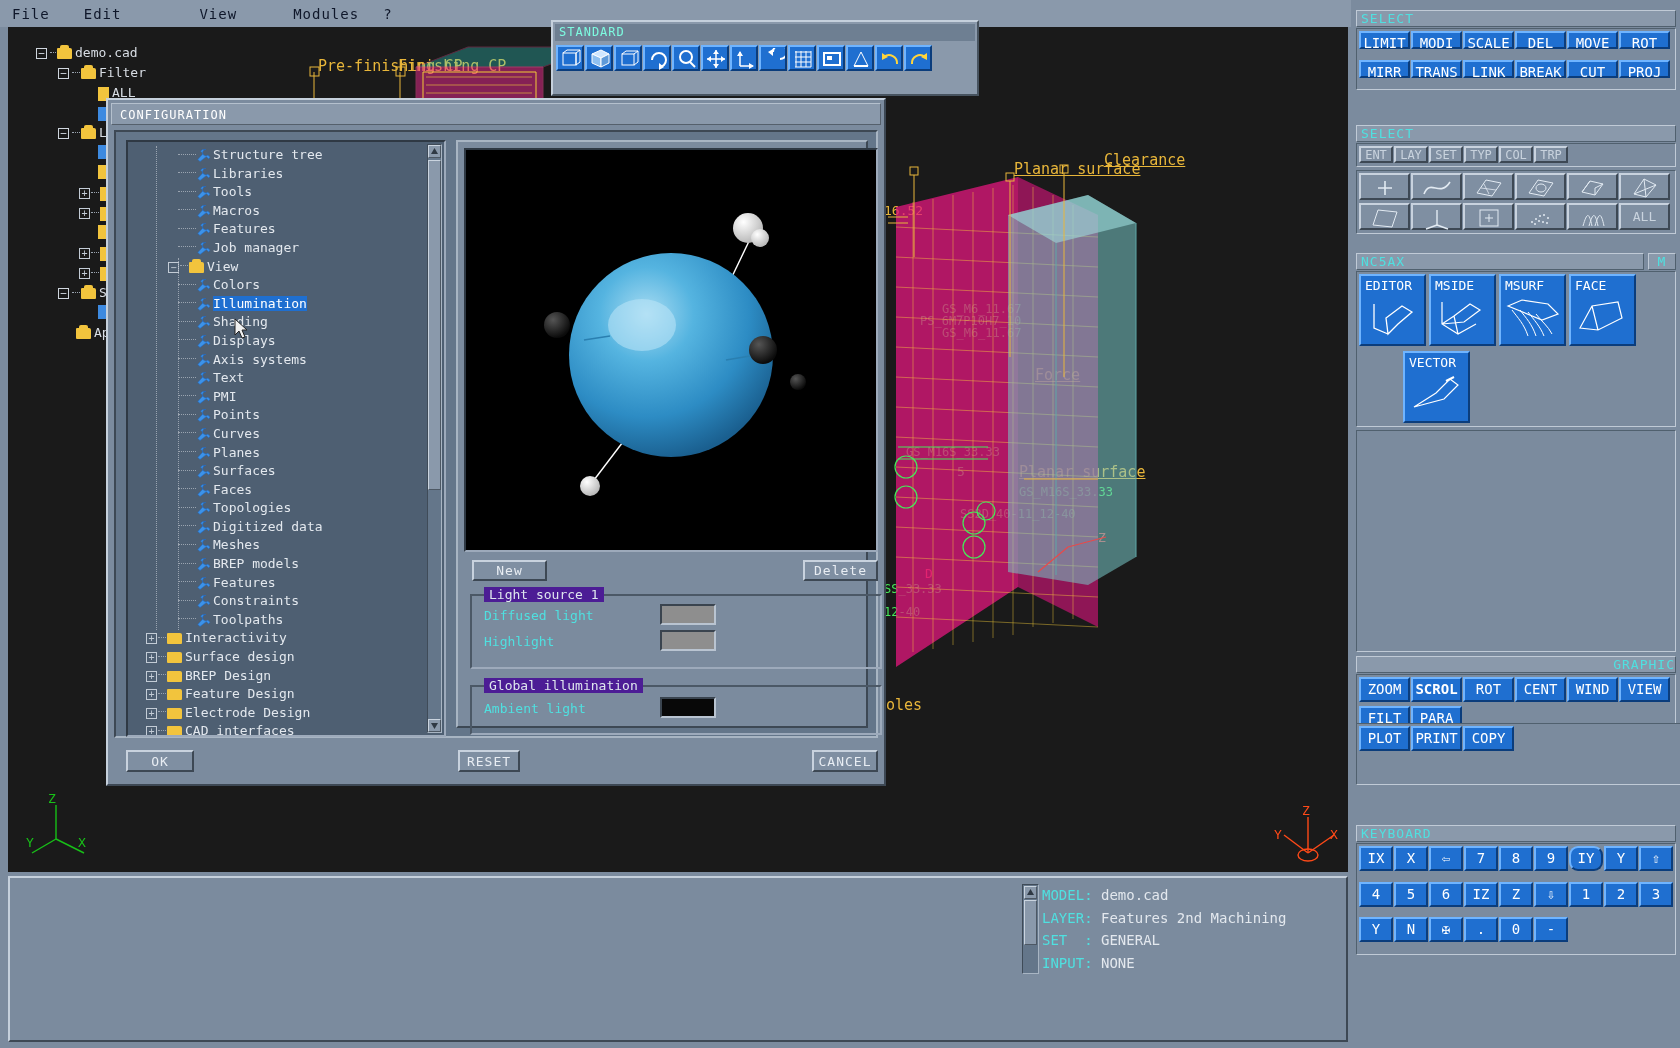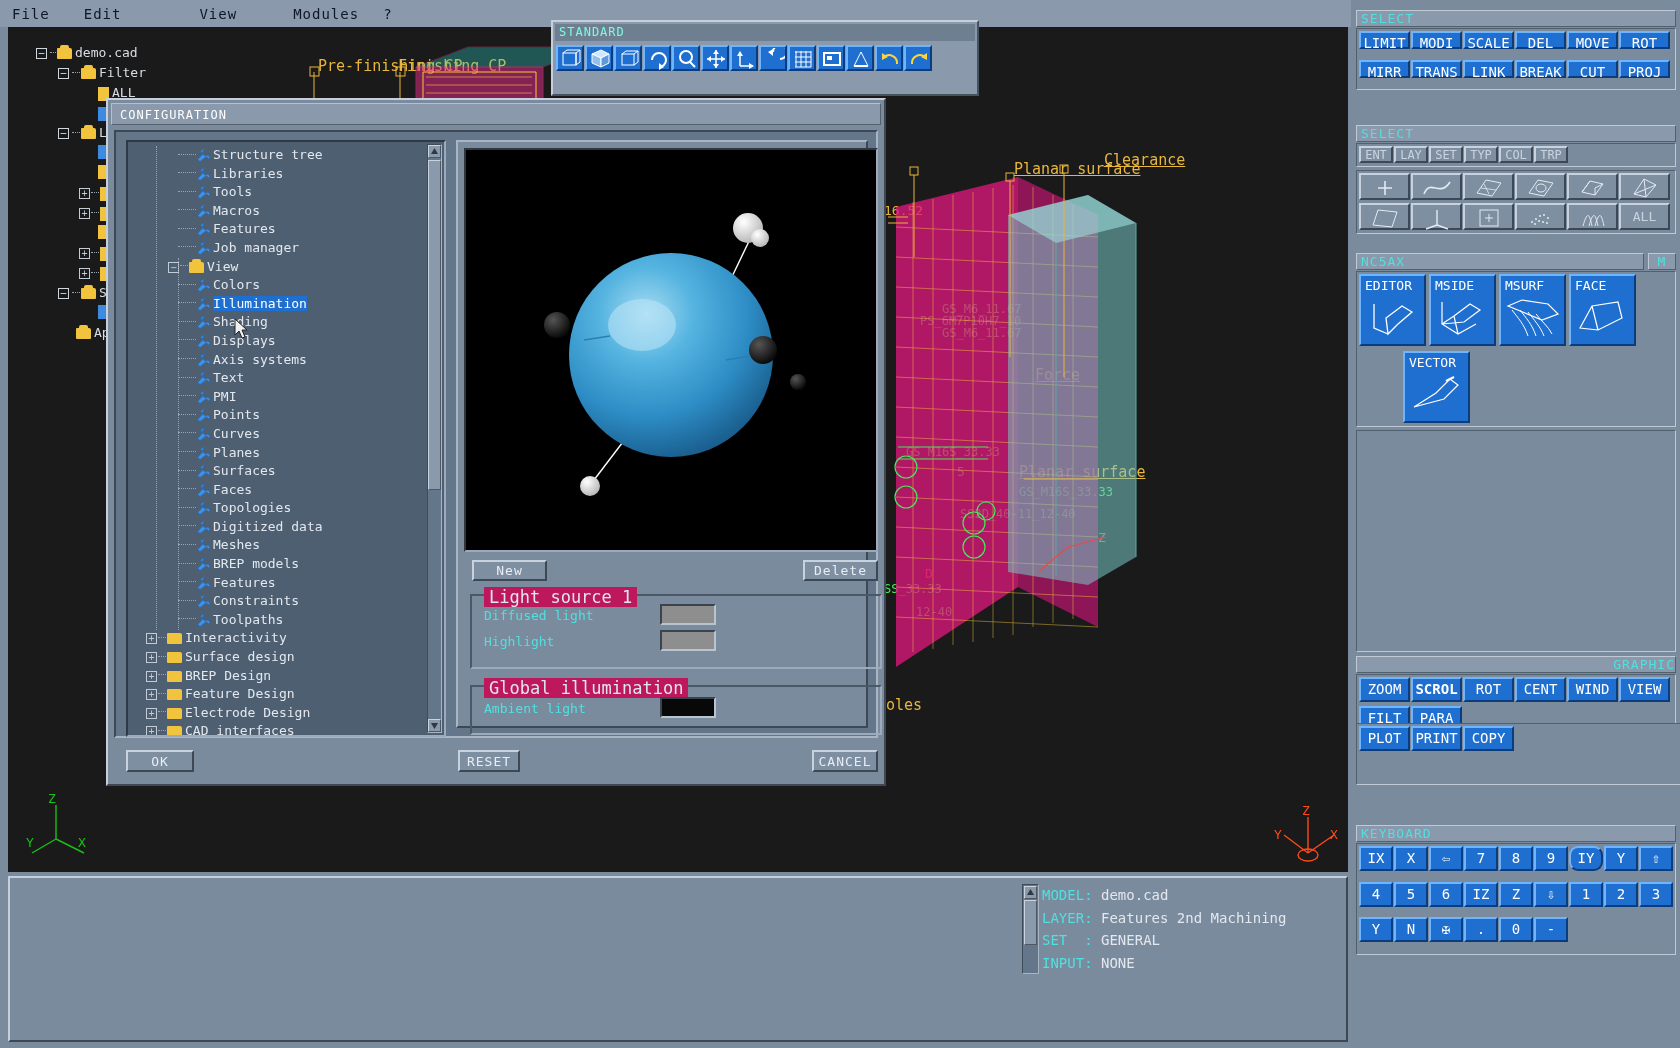--- a/index.html
+++ b/index.html
@@ -78,22 +78,22 @@
   #cfgright { position:absolute; left:340px; top:8px; right:8px; bottom:8px;
               background:#7b8b9e; border:2px solid; border-color:#a8b5c3 #3d4854 #3d4854 #a8b5c3; }
   #preview { position:absolute; left:6px; top:6px; width:414px; height:404px;
              background:#000; border:2px solid; border-color:#2f3944 #9daabb #9daabb #2f3944; }
 
   .dlgbtn { background:#7f8fa2; border:2px solid; border-color:#c8d2de #3d4854 #3d4854 #c8d2de;
             color:#e8edf3; font-size:13px; text-align:center; font-family:inherit;
             letter-spacing:1px; }
 
   .group { position:absolute; border:2px solid; border-color:#4b5866 #9daabb #9daabb #4b5866; }
-  .group > .glbl { position:absolute; top:-9px; left:12px; background:#be185d;
-                   padding:0 5px; color:#dfe6ee; font-size:17px; }
+  .group > .glbl { position:absolute; top:-9px; left:12px; background:#4c1d95;
+                   padding:0 5px; color:#dfe6ee; font-size:13px; }
   .cyan { color:#4fe0e0; font-size:13px; }
   .swatch { border:2px solid; border-color:#3a444f #b9c4d1 #b9c4d1 #3a444f; }
 
   
   #side { position:absolute; left:1352px; top:0; width:328px; height:1048px; background:#7b8b9e; }
   .sect { background:#8a99ab; border:1px solid; border-color:#c0cad6 #50606e #50606e #c0cad6;
           color:#4fe0e0; font-size:13px; letter-spacing:1px; padding-left:4px; height:17px; line-height:16px;}
   .btnpanel { background:#7b8b9e; border:1px solid; border-color:#50606e #c0cad6 #c0cad6 #50606e;
               padding:2px; display:flex; flex-wrap:wrap; gap:1px; }
   .bb { background:#1f6fd0; border:2px solid; border-color:#6fb4ff #0b3d7c #0b3d7c #6fb4ff;
@@ -186,21 +186,21 @@
 
     <div class="goldlbl" style="left:876px;top:176px;font-size:13px;">16.52</div>
 
     <div style="position:absolute;left:934px;top:275px;color:#46e85a;font-size:12px;white-space:nowrap;">GS_M6_11.67</div>
     <div style="position:absolute;left:912px;top:287px;color:#46e85a;font-size:12px;white-space:nowrap;">PS_6M7P10H7_10</div>
     <div style="position:absolute;left:934px;top:299px;color:#46e85a;font-size:12px;white-space:nowrap;">GS_M6_11.67</div>
     <div style="position:absolute;left:898px;top:418px;color:#46e85a;font-size:12px;white-space:nowrap;">GS_M16S_33.33</div>
     <div style="position:absolute;left:1011px;top:458px;color:#46e85a;font-size:12px;white-space:nowrap;">GS_M16S_33.33</div>
     <div style="position:absolute;left:952px;top:480px;color:#46e85a;font-size:12px;white-space:nowrap;">SS2D_40-11_12-40</div>
     <div style="position:absolute;left:876px;top:555px;color:#46e85a;font-size:12px;white-space:nowrap;">SS_33.33</div>
-    <div style="position:absolute;left:908px;top:578px;color:#46e85a;font-size:12px;white-space:nowrap;">12-40</div>
+    <div style="position:absolute;left:876px;top:578px;color:#46e85a;font-size:12px;white-space:nowrap;">12-40</div>
     <div style="position:absolute;left:949px;top:437px;color:#46e85a;font-size:13px;">5</div>
     <div style="position:absolute;left:917px;top:539px;color:#e84a4a;font-size:13px;">D</div>
     <div style="position:absolute;left:1090px;top:503px;color:#e84a4a;font-size:13px;">Z</div>
 
     <svg width="1340" height="845" style="position:absolute;left:0;top:0;pointer-events:none;">
 
       <g stroke="#e8488c" stroke-width="1" opacity="0.95">
         <path d="M408,40 L535,40 L535,95 L408,95 Z" fill="#e8288c" opacity="0.55"></path>
         <path d="M415,45 L528,45 L528,90 L415,90 Z" fill="none" stroke="#ffd43b"></path>
         <path d="M418,50 L524,50 M418,58 L524,58 M418,66 L524,66 M418,74 L524,74 M418,82 L524,82" stroke="#ffd43b" stroke-width="0.6"></path>

